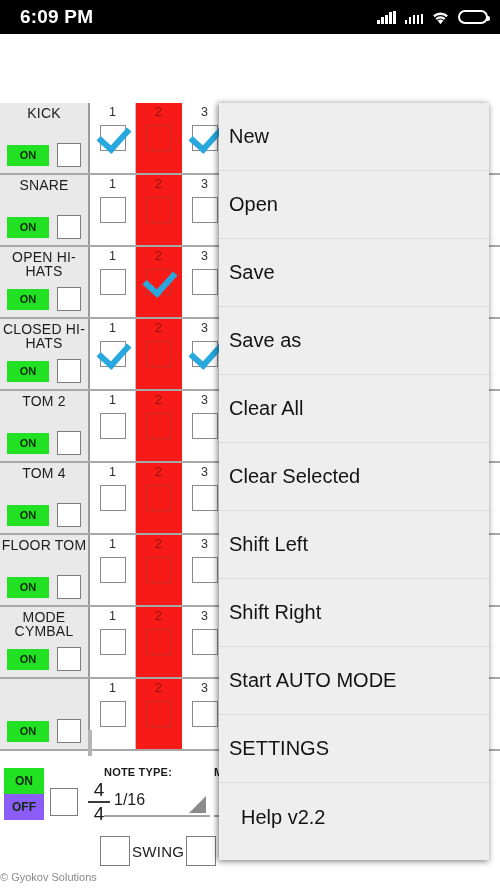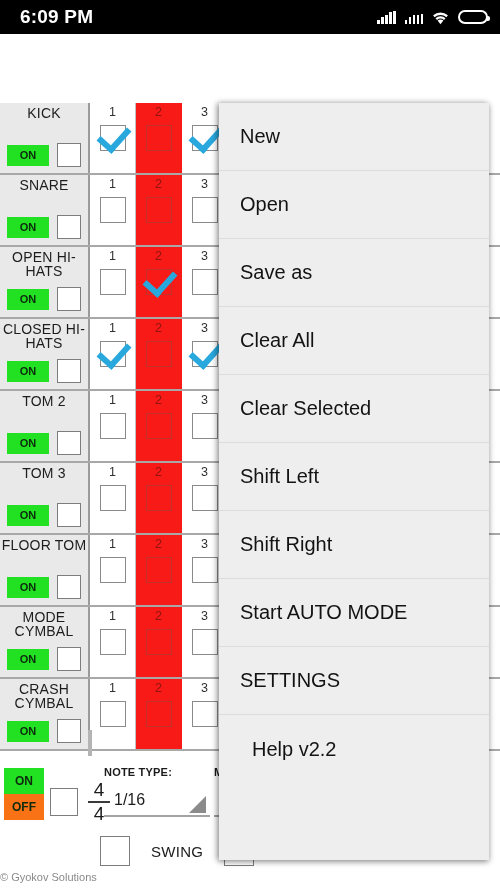--- a/index.html
+++ b/index.html
@@ -154,21 +154,21 @@
   .onoff {
     position: absolute; left: 4px; top: 10px;
     width: 40px;
   }
   .onoff .b {
     width: 40px; height: 26px;
     display: flex; align-items: center; justify-content: center;
     font-size: 12px; font-weight: bold; color: #0d2a0d;
   }
   .onoff .b.on { background: #22e022; }
-  .onoff .b.off { background: #f97316; }
+  .onoff .b.off { background: #8b5cf6; }
   .bigbox {
     position: absolute; left: 50px; top: 30px;
     width: 28px; height: 28px; border: 1.5px solid #7d7d7d; background: #fff;
   }
   .timesig {
     position: absolute; left: 86px; top: 22px;
     text-align: center; width: 26px;
   }
   .timesig .num, .timesig .den { font-size: 19px; color: #1b1b1b; line-height: 20px; }
   .timesig .bar { height: 2px; background: #3a3a3a; margin: 1px 2px; }
@@ -189,40 +189,40 @@
     position: absolute; right: 4px; bottom: 2px;
     width: 0; height: 0;
     border-left: 17px solid transparent;
     border-bottom: 17px solid #8b8b8b;
   }
   .mode {
     position: absolute; left: 214px; top: 8px; width: 110px;
   }
   .swingrow {
     position: absolute; left: 100px; top: 78px;
-    display: flex; align-items: center; gap: 21px;
+    display: flex; align-items: center; gap: 2px;
   }
   .swingbox { width: 30px; height: 30px; border: 1.5px solid #7d7d7d; background:#fff; }
   .swinglabel { font-size: 15px; color: #1b1b1b; letter-spacing: 0.3px; }
   .copyright {
     position: absolute; left: 0; top: 113px; width: 500px;
     text-align: left; font-size: 11px; color: #8a8a8a;
   }
 
   
   .menu {
     position: absolute; left: 219px; top: 103px;
     width: 270px; height: 757px;
     background: #eeeeee;
     box-shadow: -2px 0 6px rgba(0,0,0,0.30), 0 2px 6px rgba(0,0,0,0.30);
     overflow: hidden;
   }
   .menu-item {
     height: 68px; display: flex; align-items: center;
-    padding-left: 21px;
+    padding-left: 10px;
     font-size: 20px; color: #131313;
     border-bottom: 1px solid #dcdcdc;
     white-space: nowrap;
   }
   .menu-item:last-child { border-bottom: none; margin-left: 12px; }
 </style>
 </head>
 <body>
 
 <div id="app">
@@ -377,21 +377,21 @@
           <div class="bnum">3</div>
           <div class="tick"></div>
         </div>
         <div class="beatcell">
           <div class="bnum">4</div>
           <div class="tick"></div>
         </div>
       </div>
       <div class="drow" style="height: 72px;">
         <div class="namecell">
-          <div class="dname">TOM 3</div>
+          <div class="dname">TOM 4</div>
           <div class="namectrls">
             <div class="onbtn">ON</div>
             <div class="selbox"></div>
           </div>
         </div>
         <div class="beatcell">
           <div class="bnum">1</div>
           <div class="tick"></div>
         </div>
         <div class="beatcell accent">
@@ -452,21 +452,20 @@
           <div class="bnum">3</div>
           <div class="tick"></div>
         </div>
         <div class="beatcell">
           <div class="bnum">4</div>
           <div class="tick"></div>
         </div>
       </div>
       <div class="drow" style="height: 72px;">
         <div class="namecell">
-          <div class="dname">CRASH CYMBAL</div>
           <div class="namectrls">
             <div class="onbtn">ON</div>
             <div class="selbox"></div>
           </div>
         </div>
         <div class="beatcell">
           <div class="bnum">1</div>
           <div class="tick"></div>
         </div>
         <div class="beatcell accent">
@@ -521,20 +520,21 @@
       <span class="swinglabel">SWING</span>
       <span class="swingbox"></span>
     </div>
 
     <div class="copyright">© Gyokov Solutions</div>
   </div>
 
   <div class="menu">
       <div class="menu-item">New</div>
       <div class="menu-item">Open</div>
+      <div class="menu-item">Save</div>
       <div class="menu-item">Save as</div>
       <div class="menu-item">Clear All</div>
       <div class="menu-item">Clear Selected</div>
       <div class="menu-item">Shift Left</div>
       <div class="menu-item">Shift Right</div>
       <div class="menu-item">Start AUTO MODE</div>
       <div class="menu-item">SETTINGS</div>
       <div class="menu-item">Help v2.2</div>
     </div>
 

